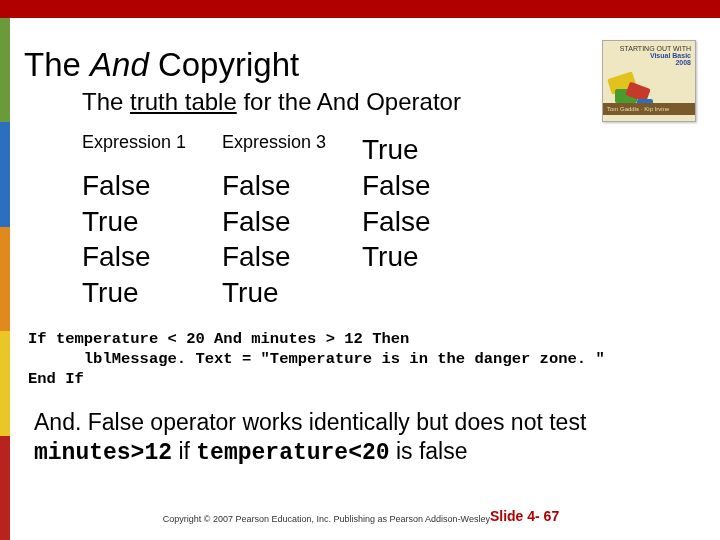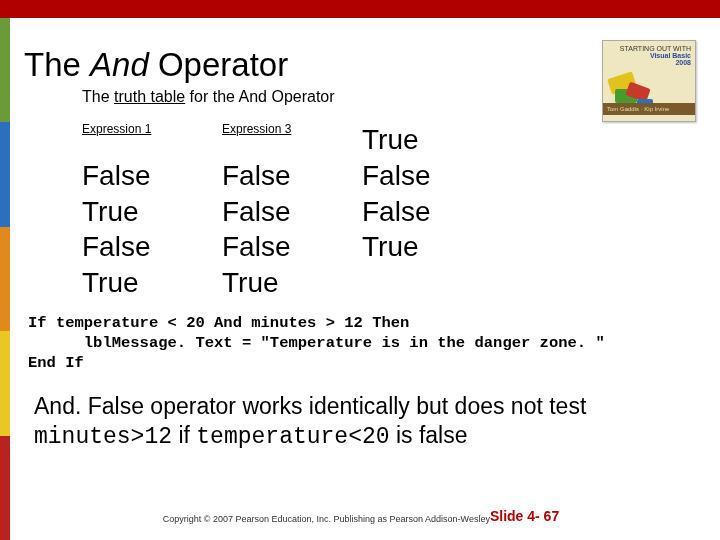--- a/index.html
+++ b/index.html
@@ -18,28 +18,28 @@
   .lego.g{background:#4a9a2e;left:6px;top:14px}
   .lego.y{background:#e2c21c;width:26px;height:16px;left:0;top:0;transform:rotate(-18deg)}
   .lego.r{background:#c63a2b;width:22px;height:14px;left:18px;top:10px;transform:rotate(20deg)}
   .lego.b{background:#2c6fbf;width:16px;height:10px;left:28px;top:24px}
   .book .title{position:absolute;top:4px;right:4px;font-size:7px;color:#333;text-align:right;line-height:1}
   .book .title b{color:#2a4a9a}
   .book .band{position:absolute;bottom:6px;left:0;right:0;height:12px;background:#7a5a2a;font-size:6px;color:#eaddb0;line-height:12px;padding-left:4px}
   .content{position:absolute;left:24px;right:22px;top:46px}
   h1{margin:0 0 4px 0;font-size:33px;font-weight:400}
   h1 i{}
-  .sub{margin:0 10px 16px 58px;font-size:16px}
+  .sub{margin:0 10px 16px 58px;font-size:24px}
   .sub .u{text-decoration:underline}
   .tbl{margin-left:58px;display:grid;grid-template-columns:140px 140px 280px;column-gap:0}
-  .tbl .hd{font-size:12px;text-decoration:underline;padding-bottom:2px;white-space:nowrap}
+  .tbl .hd{font-size:18px;padding-bottom:2px;white-space:nowrap}
   .tbl .cell{font-size:28px;line-height:1.28}
-  .code{font-family:"Courier New",monospace;font-size:15.5px;font-weight:bold;margin:12px 0 0 4px;white-space:pre;line-height:1.3}
+  .code{font-family:"Courier New",monospace;font-size:15.5px;font-weight:bold;margin:18px 0 0 4px;white-space:pre;line-height:1.3}
   .para{margin:18px 10px 0 10px;font-size:23px;line-height:1.28}
-  .para .m{font-family:"Courier New",monospace;font-weight:normal}
+  .para .m{font-family:"Courier New",monospace;font-weight:bold}
   .footer{position:absolute;left:24px;right:22px;bottom:16px;display:flex;justify-content:center;align-items:flex-end}
   .copy{font-size:9px;color:#333}
   .slide{font-size:14px;color:#b00000;font-weight:bold}
 </style>
 </head>
 <body>
 
 <div class="topbar"></div>
 <div class="sidebar">
   <div class="sb-green"></div>
@@ -59,21 +59,21 @@
     <div class="lego y"></div>
       <div class="lego g"></div>
       <div class="lego r"></div>
       <div class="lego b"></div>
   </div>
   <div class="band">Tom Gaddis · Kip Irvine</div>
 </div>
 
 <div class="content">
   <h1>
-    <span>The </span><i>And</i><span> Operator</span>
+    <span>The </span><i>And</i><span> Copyright</span>
   </h1>
   <div class="sub">
     <span>The </span><span class="u">truth table</span><span> for the And Operator</span>
   </div>
 
   <div class="tbl">
     <div class="hd">Expression 1</div>
     <div class="hd">Expression 3</div>
 
     <div class="cell">True</div>

